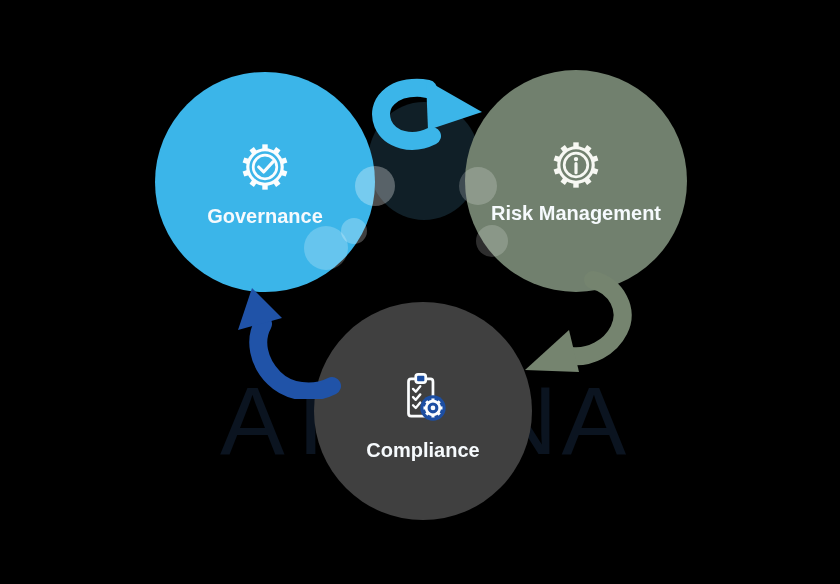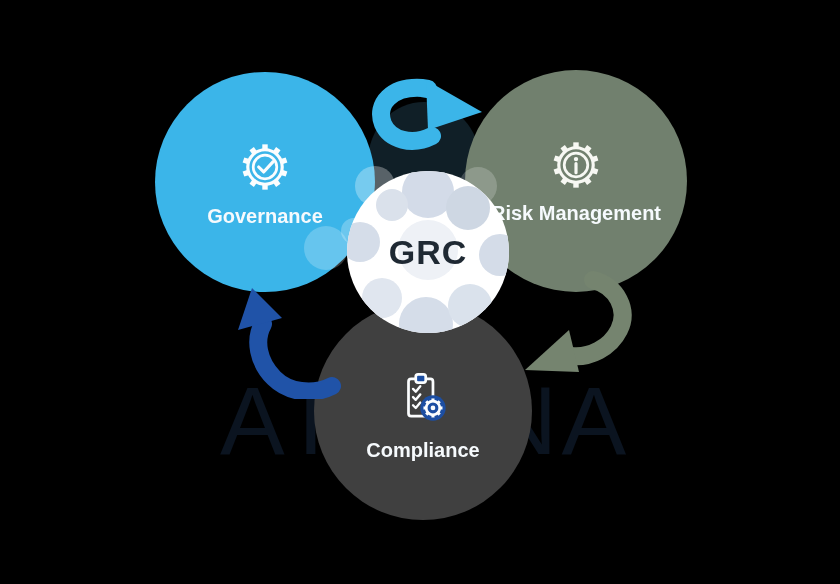--- a/index.html
+++ b/index.html
@@ -143,26 +143,14 @@
   <svg class="arrow" style="left:505px;top:268px;" width="140" height="110" viewBox="0 0 140 110">
     <path d="M 88,12 C 112,18 124,42 114,62 C 105,80 85,90 66,88" fill="none" stroke="#75846F" stroke-width="18" stroke-linecap="round"></path>
     <polygon points="64,62 20,102 74,104" fill="#75846F"></polygon>
   </svg>
 
   <svg class="arrow" style="left:228px;top:284px;" width="135" height="115" viewBox="0 0 135 115">
     <path d="M 104,102 C 84,112 60,108 46,94 C 30,78 26,56 35,40" fill="none" stroke="#2053A8" stroke-width="18" stroke-linecap="round"></path>
     <polygon points="10,46 24,4 54,34" fill="#2053A8"></polygon>
   </svg>
 
-  <div class="grc-circle">
-    <div class="grc-dot" style="left:55px;top:-5px;width:52px;height:52px;background:#D3DBE8;"></div>
-    <div class="grc-dot" style="left:29px;top:18px;width:32px;height:32px;background:#DAE1EB;"></div>
-    <div class="grc-dot" style="left:-7px;top:51px;width:40px;height:40px;background:#D5DDE9;"></div>
-    <div class="grc-dot" style="left:99px;top:15px;width:44px;height:44px;background:#CED7E3;"></div>
-    <div class="grc-dot" style="left:132px;top:63px;width:42px;height:42px;background:#D4DCE8;"></div>
-    <div class="grc-dot" style="left:51px;top:49px;width:60px;height:60px;background:#EEF1F6;"></div>
-    <div class="grc-dot" style="left:15px;top:107px;width:40px;height:40px;background:#E0E6EF;"></div>
-    <div class="grc-dot" style="left:52px;top:126px;width:54px;height:54px;background:#D5DDE9;"></div>
-    <div class="grc-dot" style="left:101px;top:113px;width:44px;height:44px;background:#DAE2EC;"></div>
-    <div class="grc-label">GRC</div>
-  </div>
 
 </div>
 
 </body></html>

